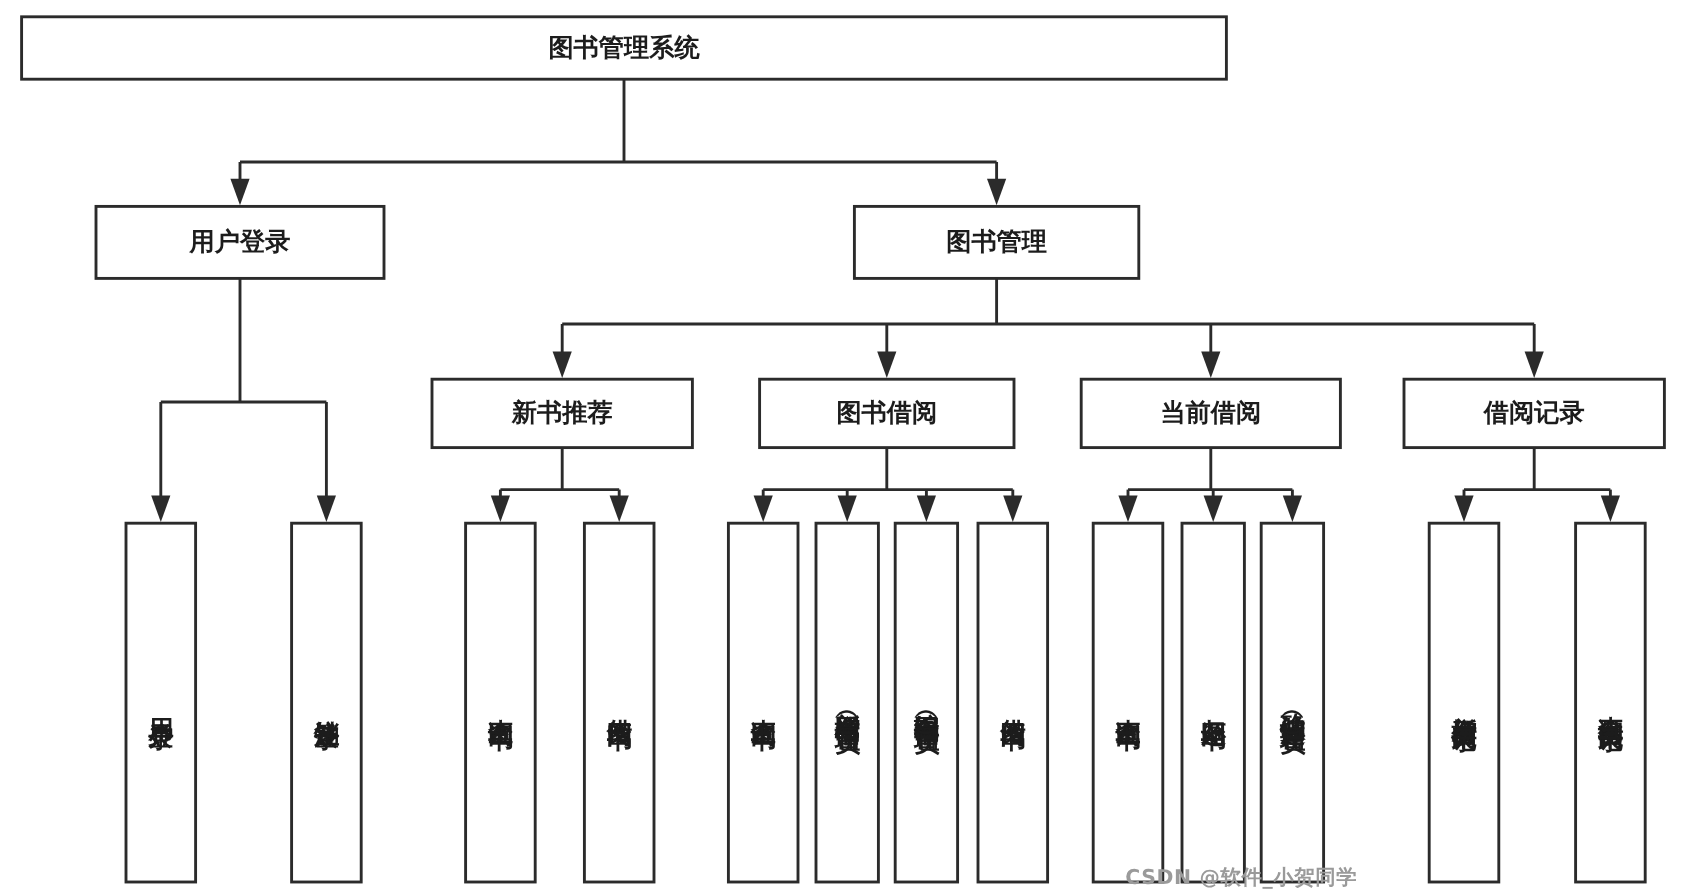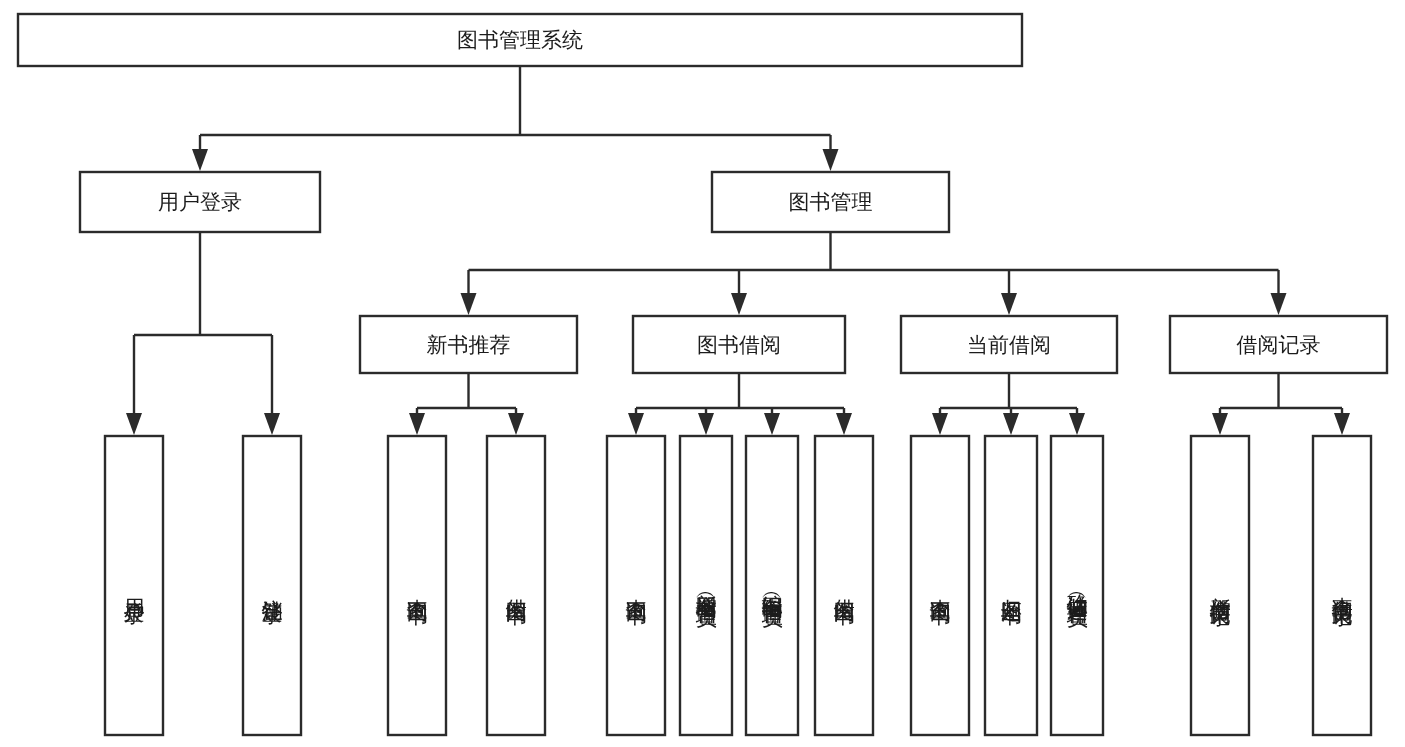--- a/index.html
+++ b/index.html
@@ -12,20 +12,21 @@
     width: 1405px;
     height: 747px;
     font-family: "DejaVu Sans", "Liberation Sans", sans-serif;
     overflow: hidden;
     position: relative;
   }
   #diagram-root {
     position: relative;
     width: 1139px;
     height: 747px;
+    font-weight: bold;
   }
   svg#tree-svg {
     position: absolute;
     left: 0;
     top: 0;
     width: 1405px;
     height: 747px;
     display: block;
   }
   .node-rect {
@@ -247,14 +248,15 @@
         <span class="leaf-label-text">确认归还（管理员）</span>
       </div>
       <div class="leaf-label-box" style="left: 1191px; top: 436px; width: 58px; height: 299px;">
         <span class="leaf-label-text">新增借阅记录</span>
       </div>
       <div class="leaf-label-box" style="left: 1313px; top: 436px; width: 58px; height: 299px;">
         <span class="leaf-label-text">查询借阅记录</span>
       </div>
     </div>
 
+  <div class="watermark">CSDN @软件_小贺同学</div>
 
 </div>
 
 </body></html>

